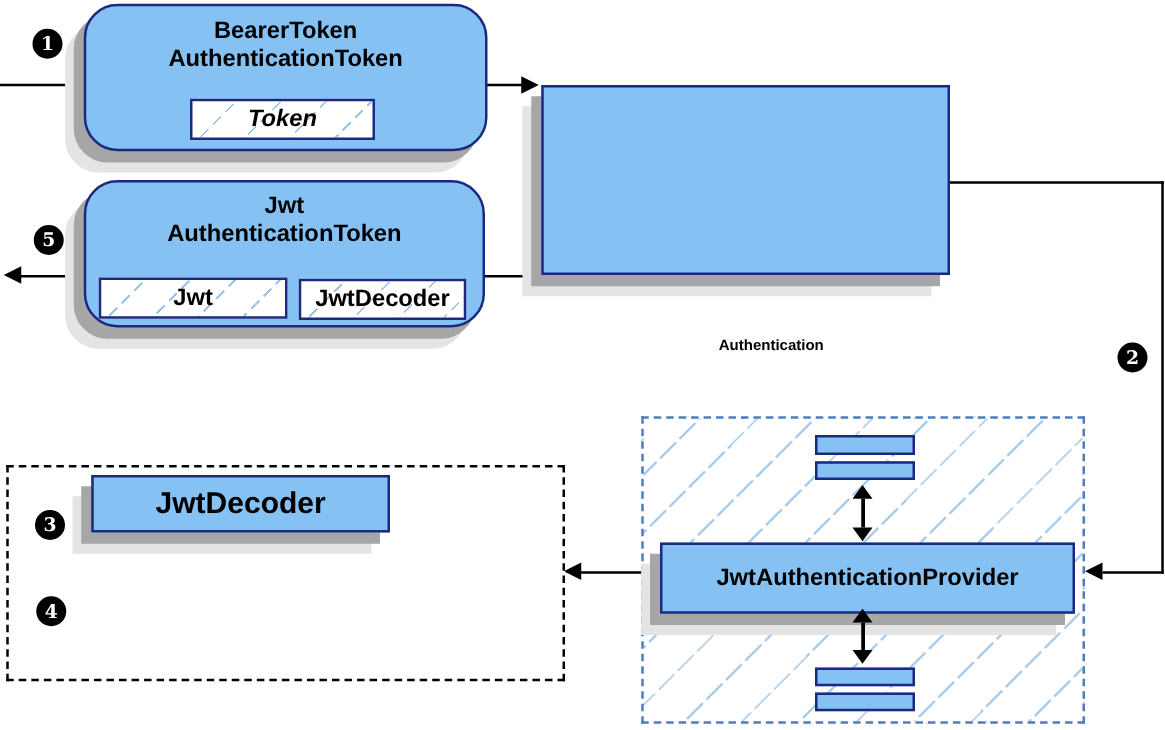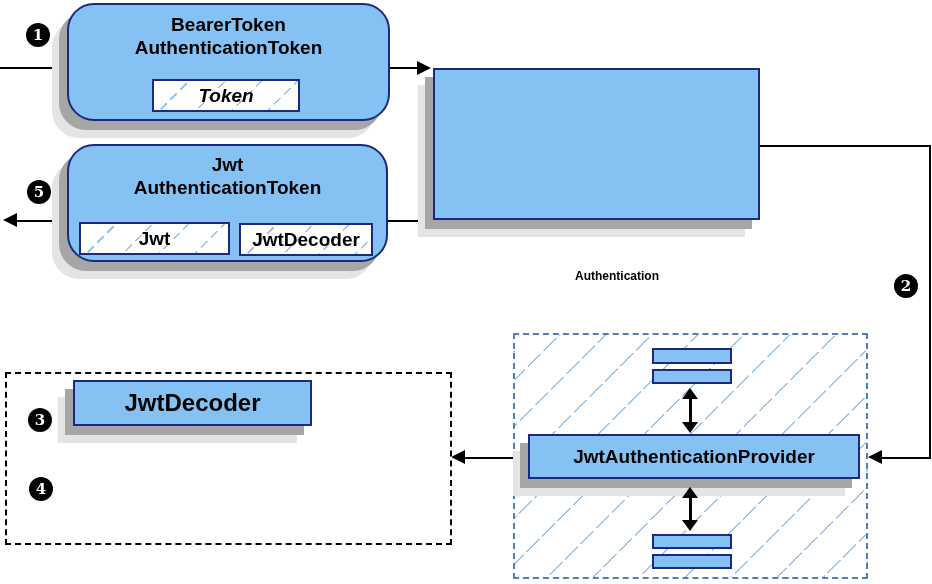--- a/index.html
+++ b/index.html
@@ -98,21 +98,21 @@
 
   <div class="bar" style="left:652px;top:348px;width:80px;height:16px;"></div>
   <div class="bar" style="left:652px;top:369px;width:80px;height:15px;"></div>
 
   <div class="varrow" style="left:682px;top:388px;height:45px;">
     <div class="tri-up"></div>
     <div class="stem"></div>
     <div class="tri-down"></div>
   </div>
 
-  <div class="node shadow center" style="left:528px;top:434px;width:332px;height:45px;font-size:19px;">
+  <div class="node shadow center" style="left:528px;top:434px;width:332px;height:57px;font-size:19px;">
     <span>JwtAuthenticationProvider</span>
   </div>
 
   <div class="varrow" style="left:682px;top:487px;height:44px;">
     <div class="tri-up"></div>
     <div class="stem"></div>
     <div class="tri-down"></div>
   </div>
 
   <div class="bar" style="left:652px;top:534px;width:80px;height:15px;"></div>

